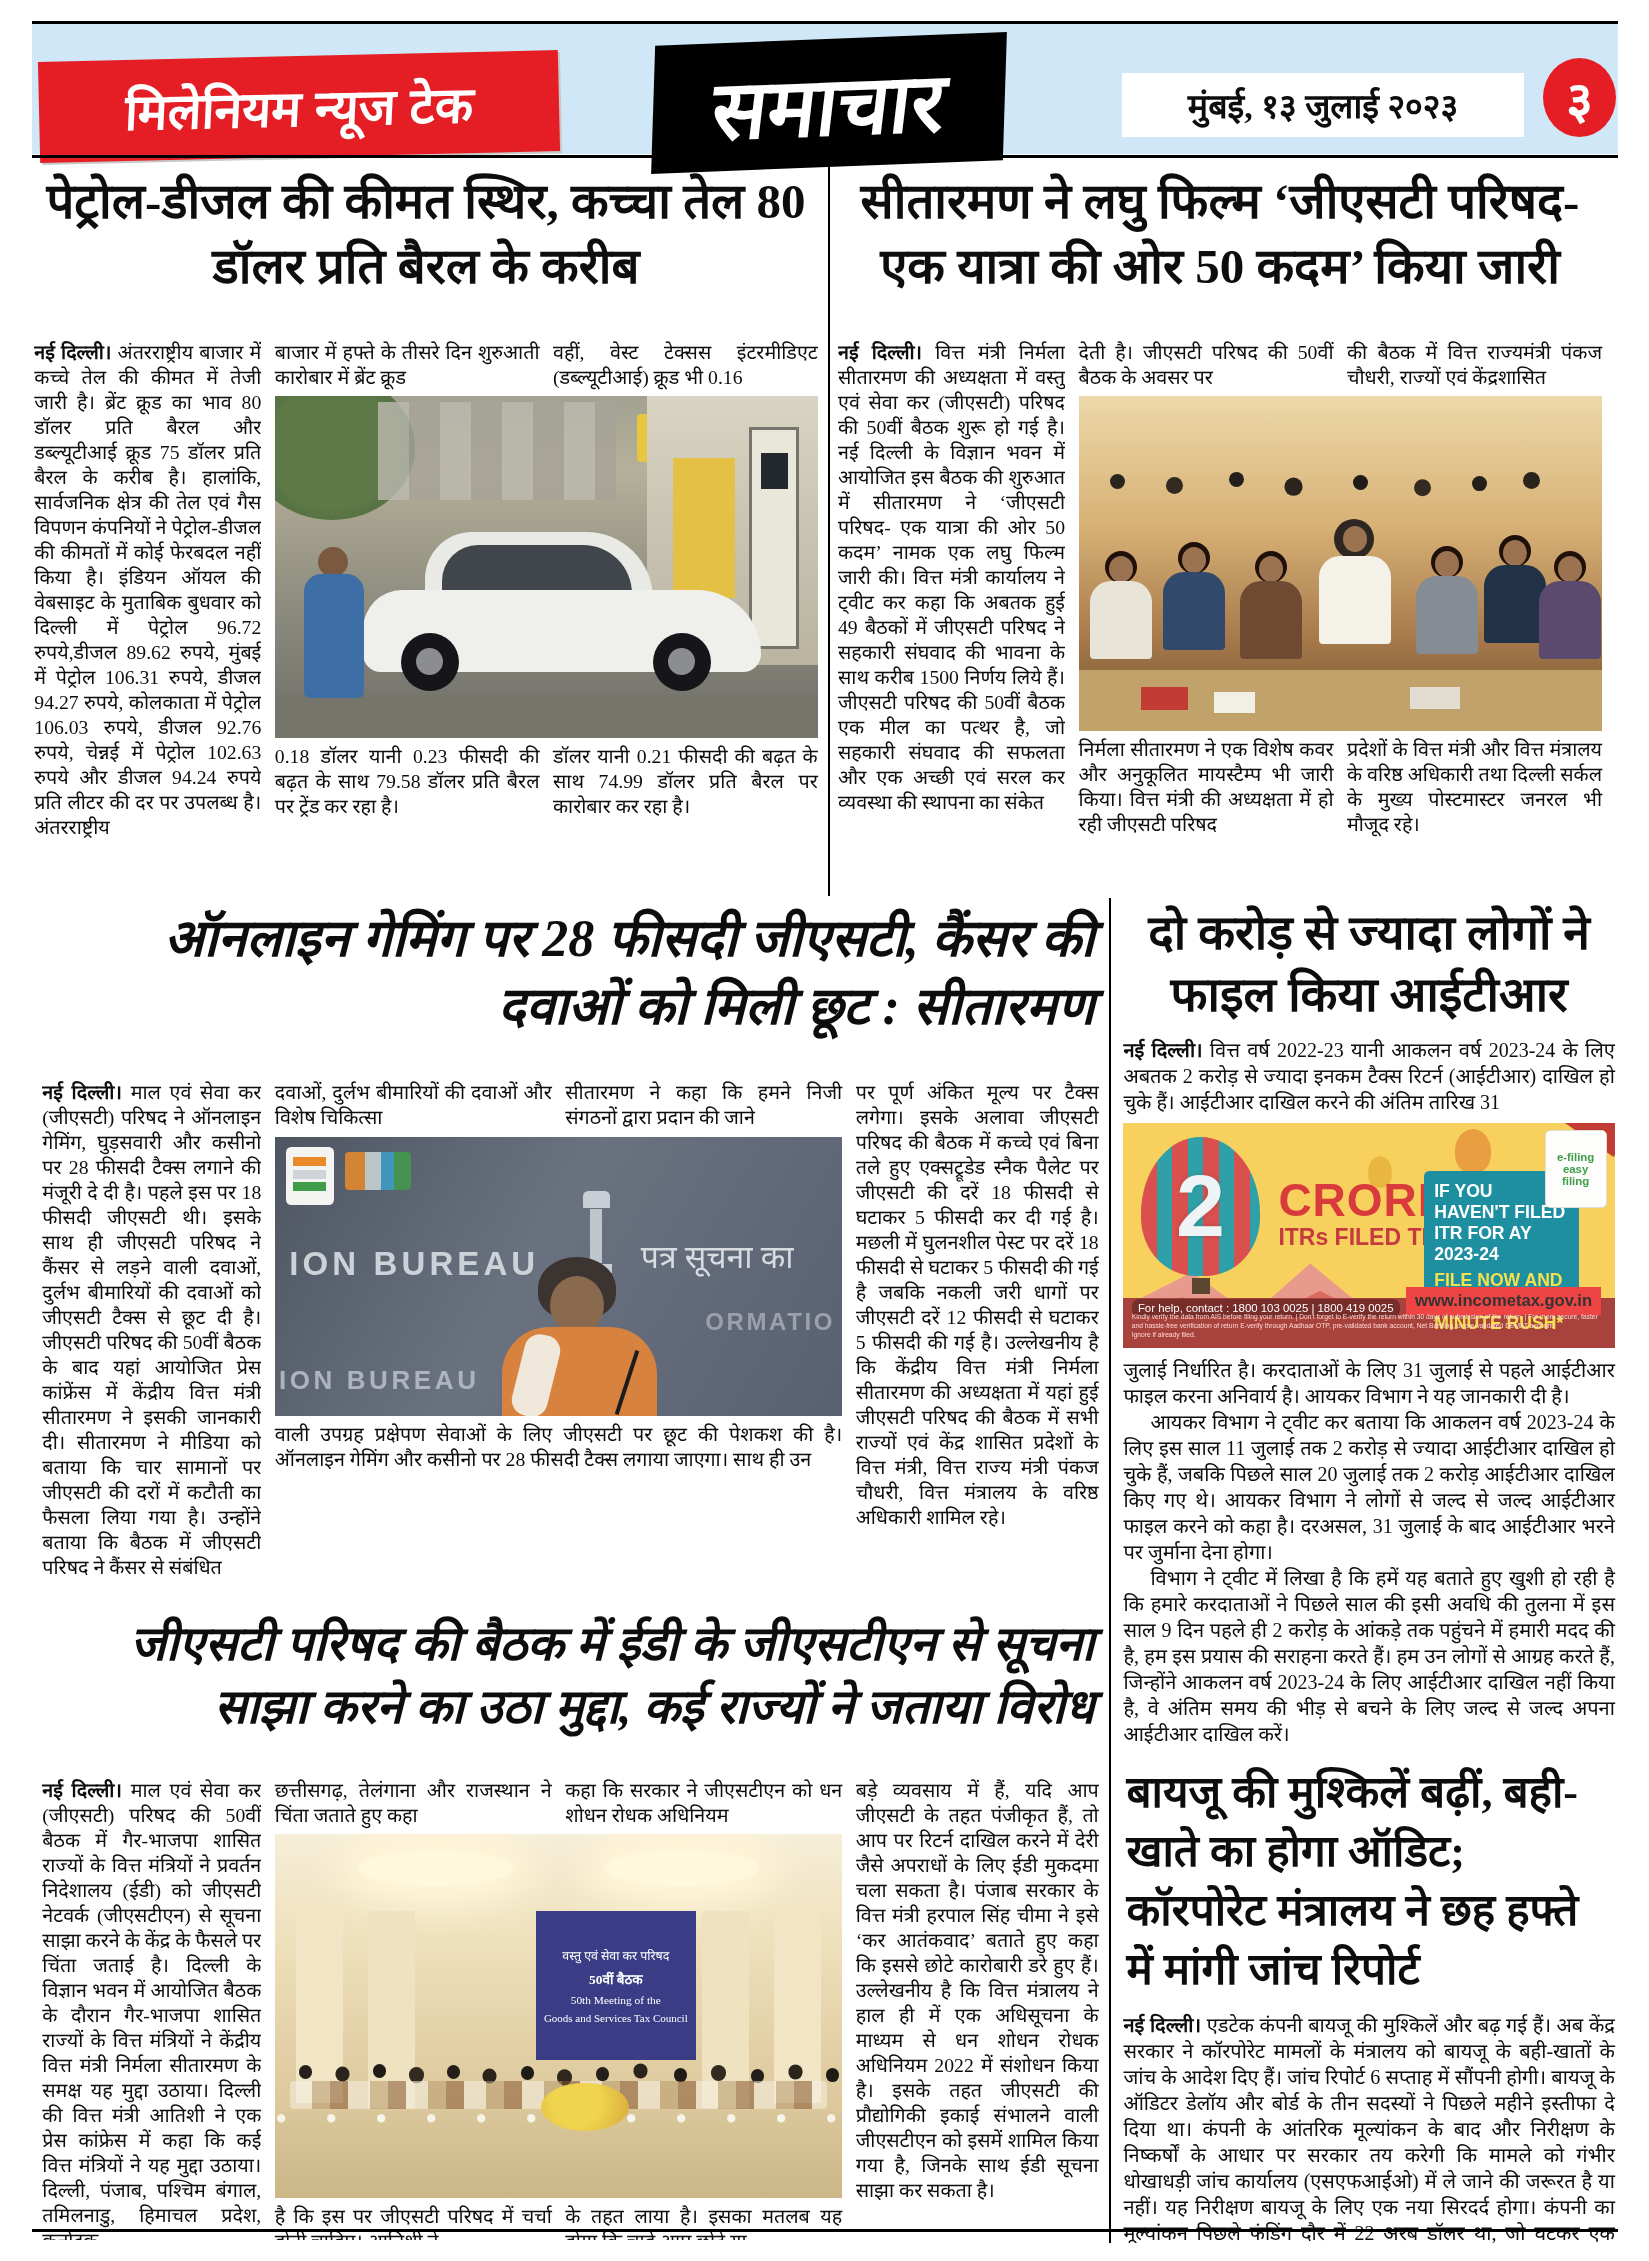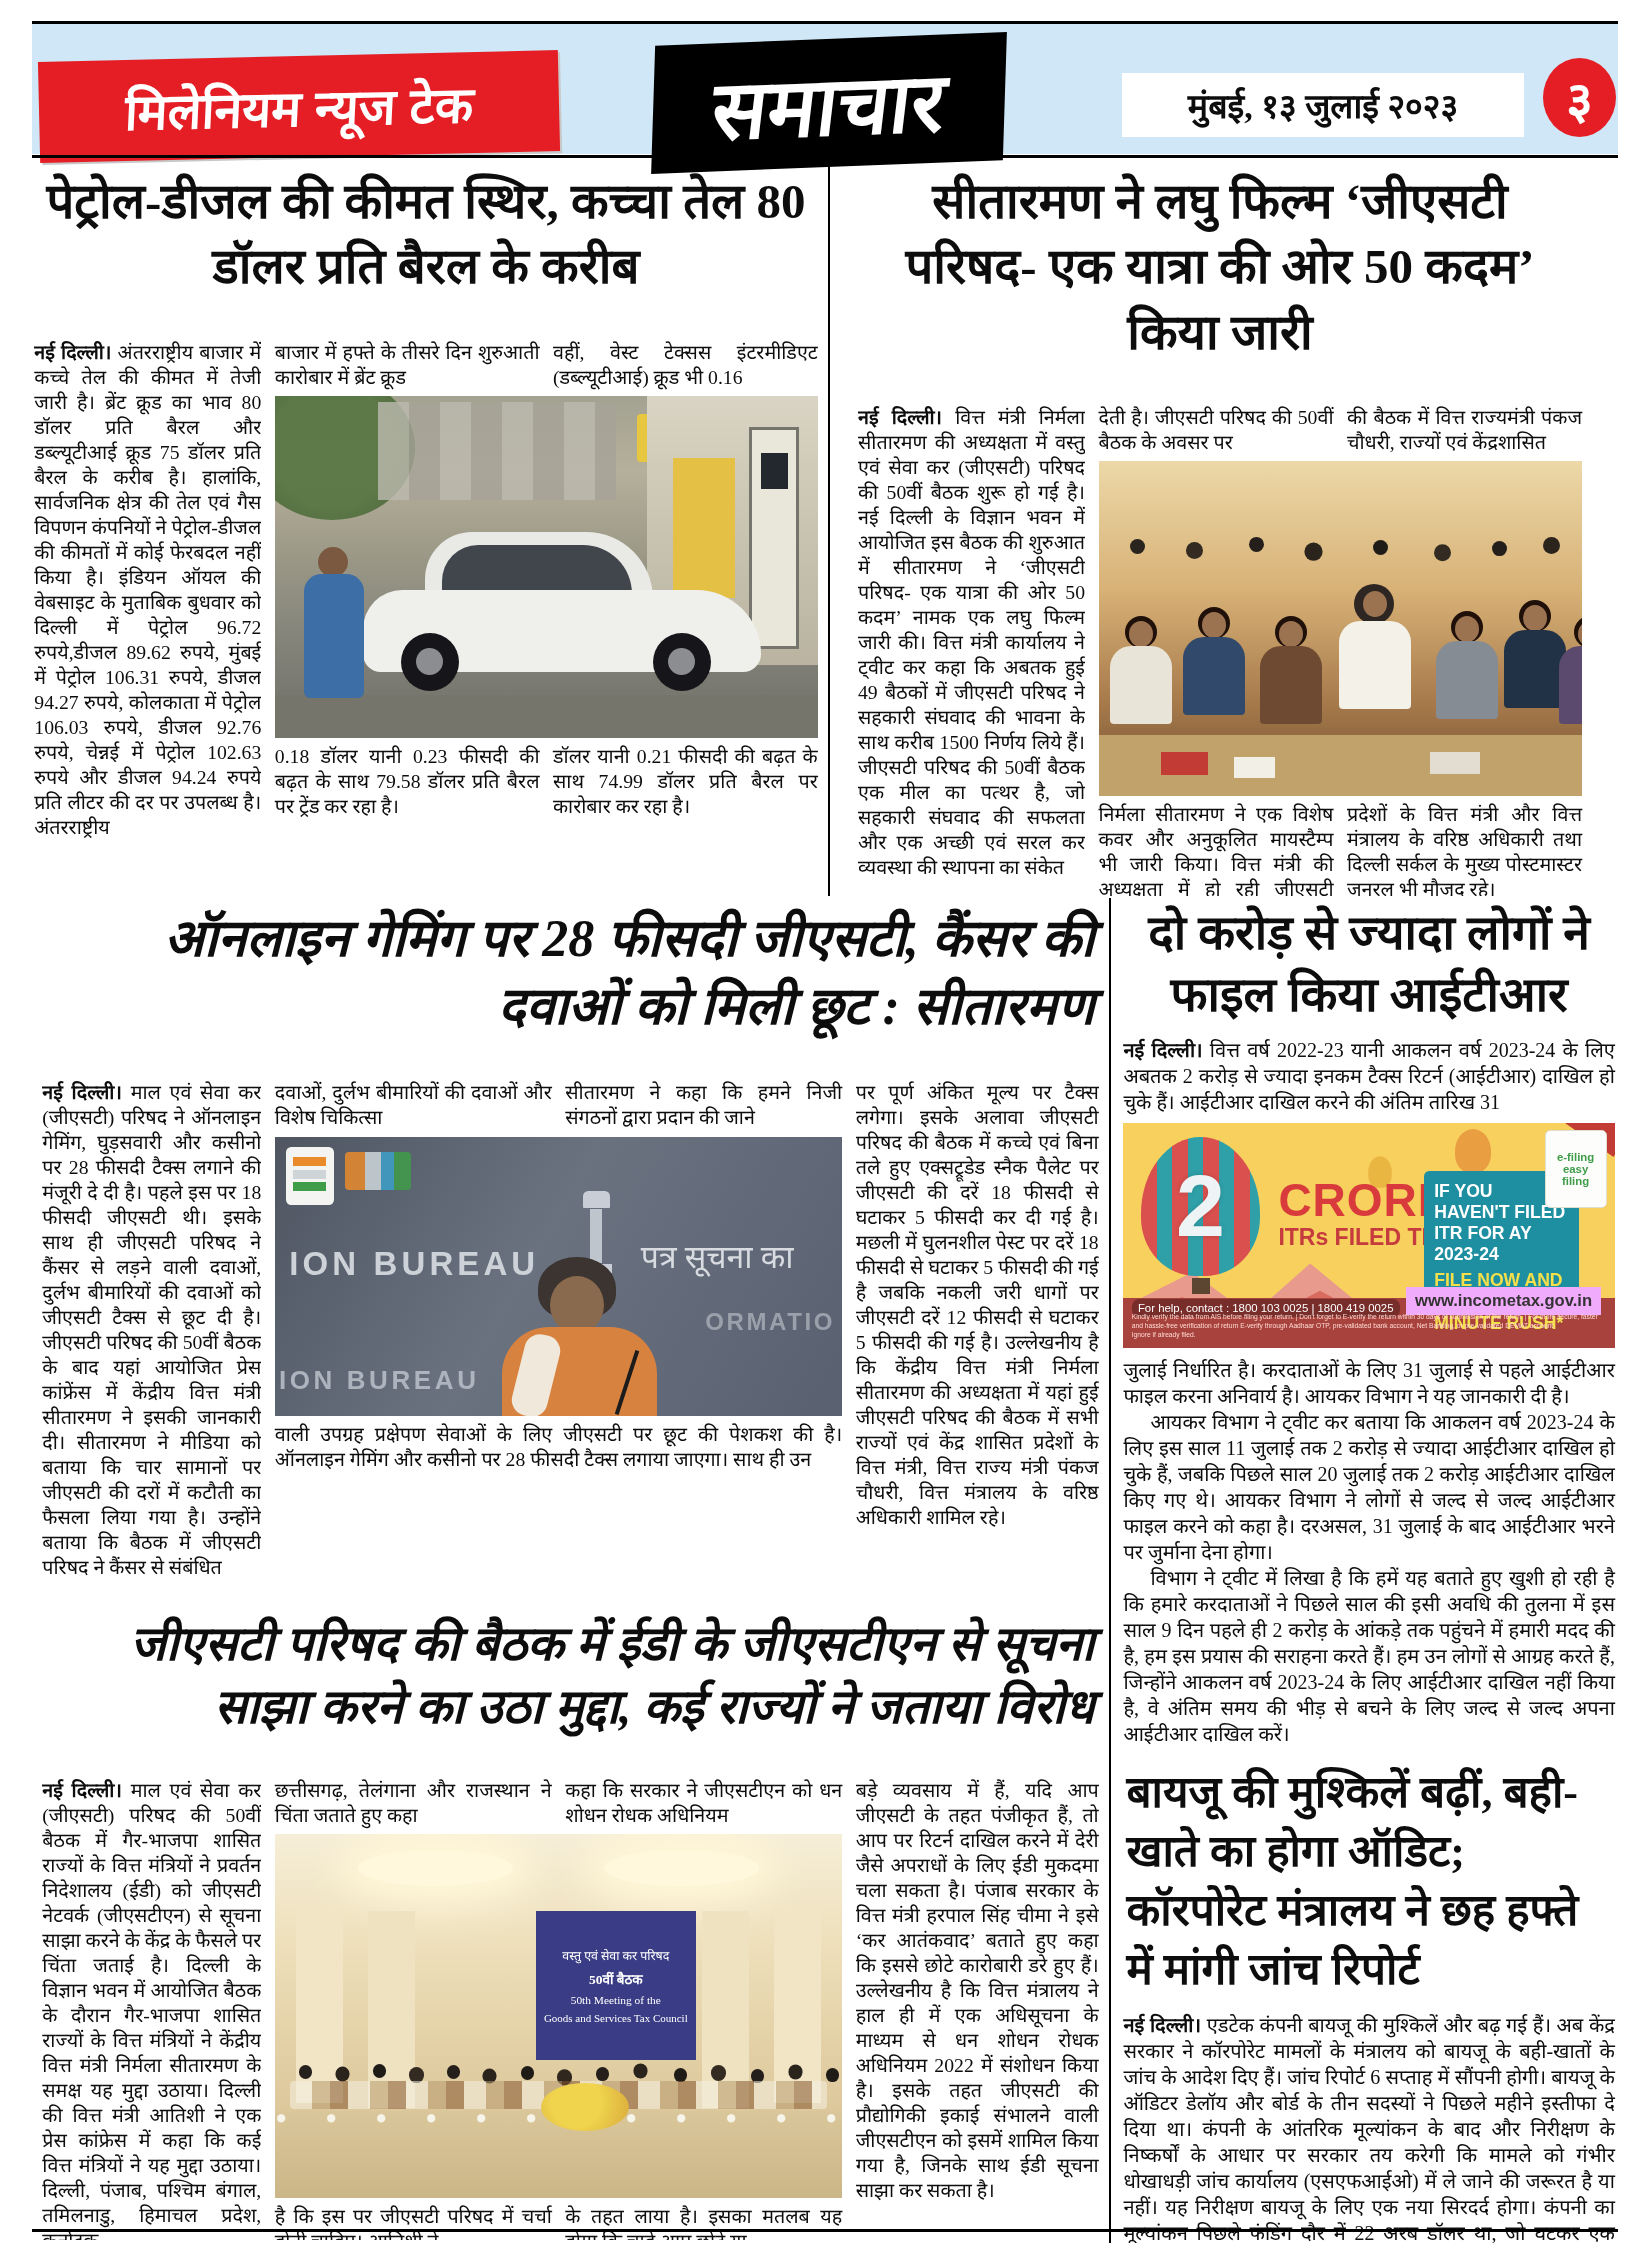--- a/index.html
+++ b/index.html
@@ -28,21 +28,21 @@
   .brow{display:flex;gap:13.5px;padding:0 1px;margin-top:40px;}
   .colA{flex:0 0 227px;overflow:hidden;}
   .colA.m{flex:0 0 219px;}
   .ccol{flex:1;display:flex;flex-direction:column;gap:6.2px;min-width:0;}
   .colE{flex:0 0 243px;overflow:hidden;}
   .trow{display:flex;gap:13.5px;}
   .trow>div{flex:1;}
   
   .topwrap{left:24px;top:161px;width:1586px;height:735px;display:flex;overflow:hidden;}
   .art-topleft{width:806px;border-right:2.1px solid #000;padding:0 9.3px;box-sizing:border-box;}
-  .art-topright{flex:1;padding:0 27px;box-sizing:border-box;}
+  .art-topright{flex:1;padding:0 7px;box-sizing:border-box;}
   .midwrap{left:32px;top:898px;width:1077px;height:707px;padding:0 9.3px;box-sizing:border-box;overflow:hidden;}
   .rightcol{left:1109px;top:898px;width:509px;height:1345px;border-left:2.1px solid #000;padding:0 3.1px 0 12.4px;box-sizing:border-box;overflow:hidden;}
   .botwrap{left:32px;top:1606px;width:1077px;height:634px;padding:0 9.3px;box-sizing:border-box;overflow:hidden;}
   .botline{left:32px;top:2229px;width:1586px;height:3.1px;}
   
   .photo{position:relative;overflow:hidden;background:#999;}
   .ph1{height:342px;}
   .ph2{height:335px;}
   .ph3{height:279px;}
   .ph4{height:364px;}
@@ -125,21 +125,21 @@
   .p5-mtn-front{left:0;right:0;bottom:0;height:78px;background:#d96b5f;clip-path:polygon(0 100%,0 70%,12% 34%,24% 78%,40% 26%,56% 80%,70% 38%,84% 74%,100% 50%,100% 100%);}
   .p5-strip{left:0;right:0;bottom:0;height:50px;background:#a8423c;}
   .p5-balloon{left:17.6px;top:13.5px;width:119px;height:139px;background:repeating-linear-gradient(90deg,#d9504e 0 15.5px,#2fa0a8 15.5px 31px);border-radius:50% 50% 46% 46%/55% 55% 42% 42%;display:flex;align-items:center;justify-content:center;}
   .p5-balloon span{color:#eef4f5;font-size:88px;font-weight:bold;font-family:"Liberation Sans",sans-serif;text-shadow:0 0 5.2px rgba(0,0,0,.15);}
   .p5-basket{left:69px;top:155px;width:17.6px;height:15.5px;background:#5c4632;}
   .p5-crore{left:155px;top:50px;font-family:"Liberation Sans",sans-serif;font-weight:bold;font-size:46px;color:#d93a3c;letter-spacing:1px;}
   .p5-filed{left:155px;top:101px;font-family:"Liberation Sans",sans-serif;font-weight:bold;font-size:23px;color:#c63b3d;}
   .p5-box{right:36px;top:48px;width:155px;height:135px;background:#1d8fa0;border-radius:5.2px;padding:9.3px 10.3px;box-sizing:border-box;font-family:"Liberation Sans",sans-serif;font-weight:bold;}
   .p5-box .b1{color:#fff;font-size:17.6px;line-height:1.2;}
   .p5-box .b2{color:#f5e04b;font-size:17.6px;line-height:1.2;margin-top:5.2px;}
-  .p5-url{right:13.5px;bottom:33px;background:#f0abfc;color:#333;padding:4.1px 9.3px;font-family:"Liberation Sans",sans-serif;font-weight:bold;font-size:16.6px;}
+  .p5-url{right:13.5px;bottom:33px;background:#ef4444;color:#333;padding:4.1px 9.3px;font-family:"Liberation Sans",sans-serif;font-weight:bold;font-size:16.6px;}
   .p5-help{left:8.3px;bottom:31px;color:#fff;font-family:"Liberation Sans",sans-serif;font-size:11.4px;background:rgba(60,20,20,.45);padding:3.1px 6.2px;border-radius:7.2px;}
   .p5-fine{left:8.3px;right:8.3px;bottom:9.3px;color:#ffd9d4;font-family:"Liberation Sans",sans-serif;font-size:6.7px;line-height:1.35;}
   .p5-badge{right:8.3px;top:6.2px;width:62px;height:78px;background:#fdfdfb;border:1.6px solid #e0ddd2;border-radius:5.2px;display:flex;align-items:center;justify-content:center;text-align:center;font-family:"Liberation Sans",sans-serif;font-weight:bold;font-size:11.4px;color:#3f9c49;padding:3.1px;box-sizing:border-box;}
   .p5-ribbon{right:-13.5px;top:-12.4px;width:62px;height:31px;background:#c23b35;transform:rotate(35deg);}
 </style>
 </head>
 <body>
 
 <div class="page">
 

